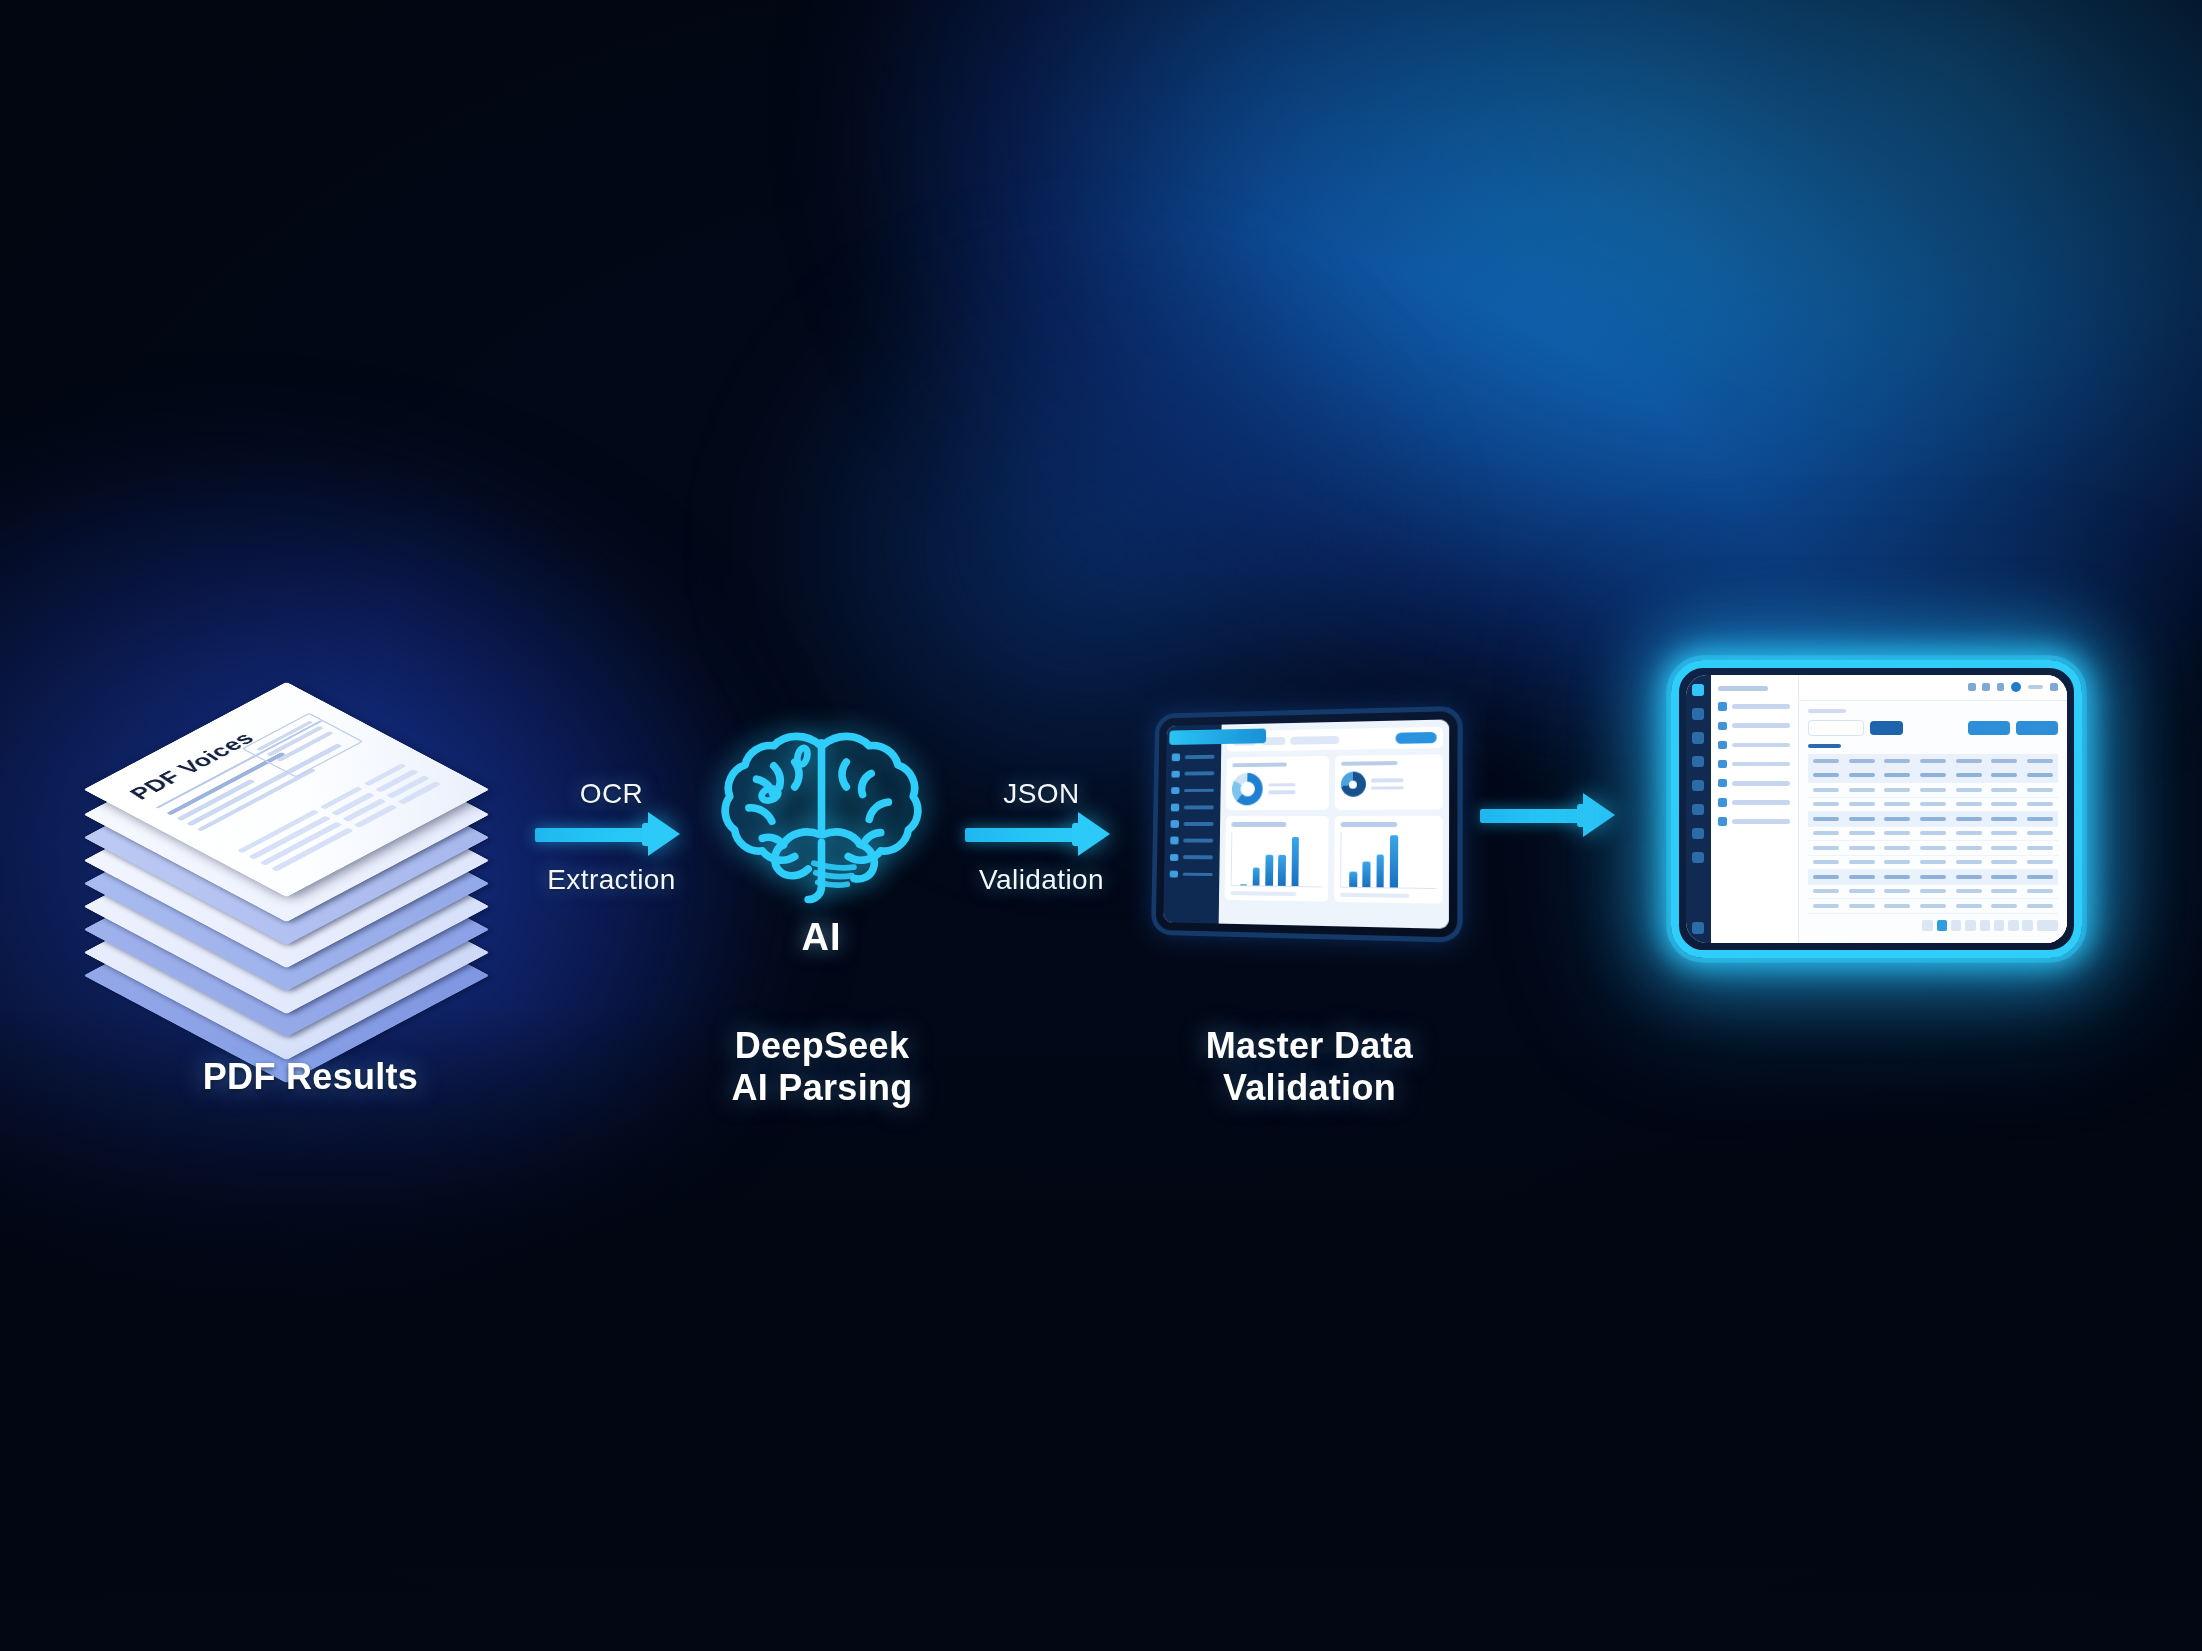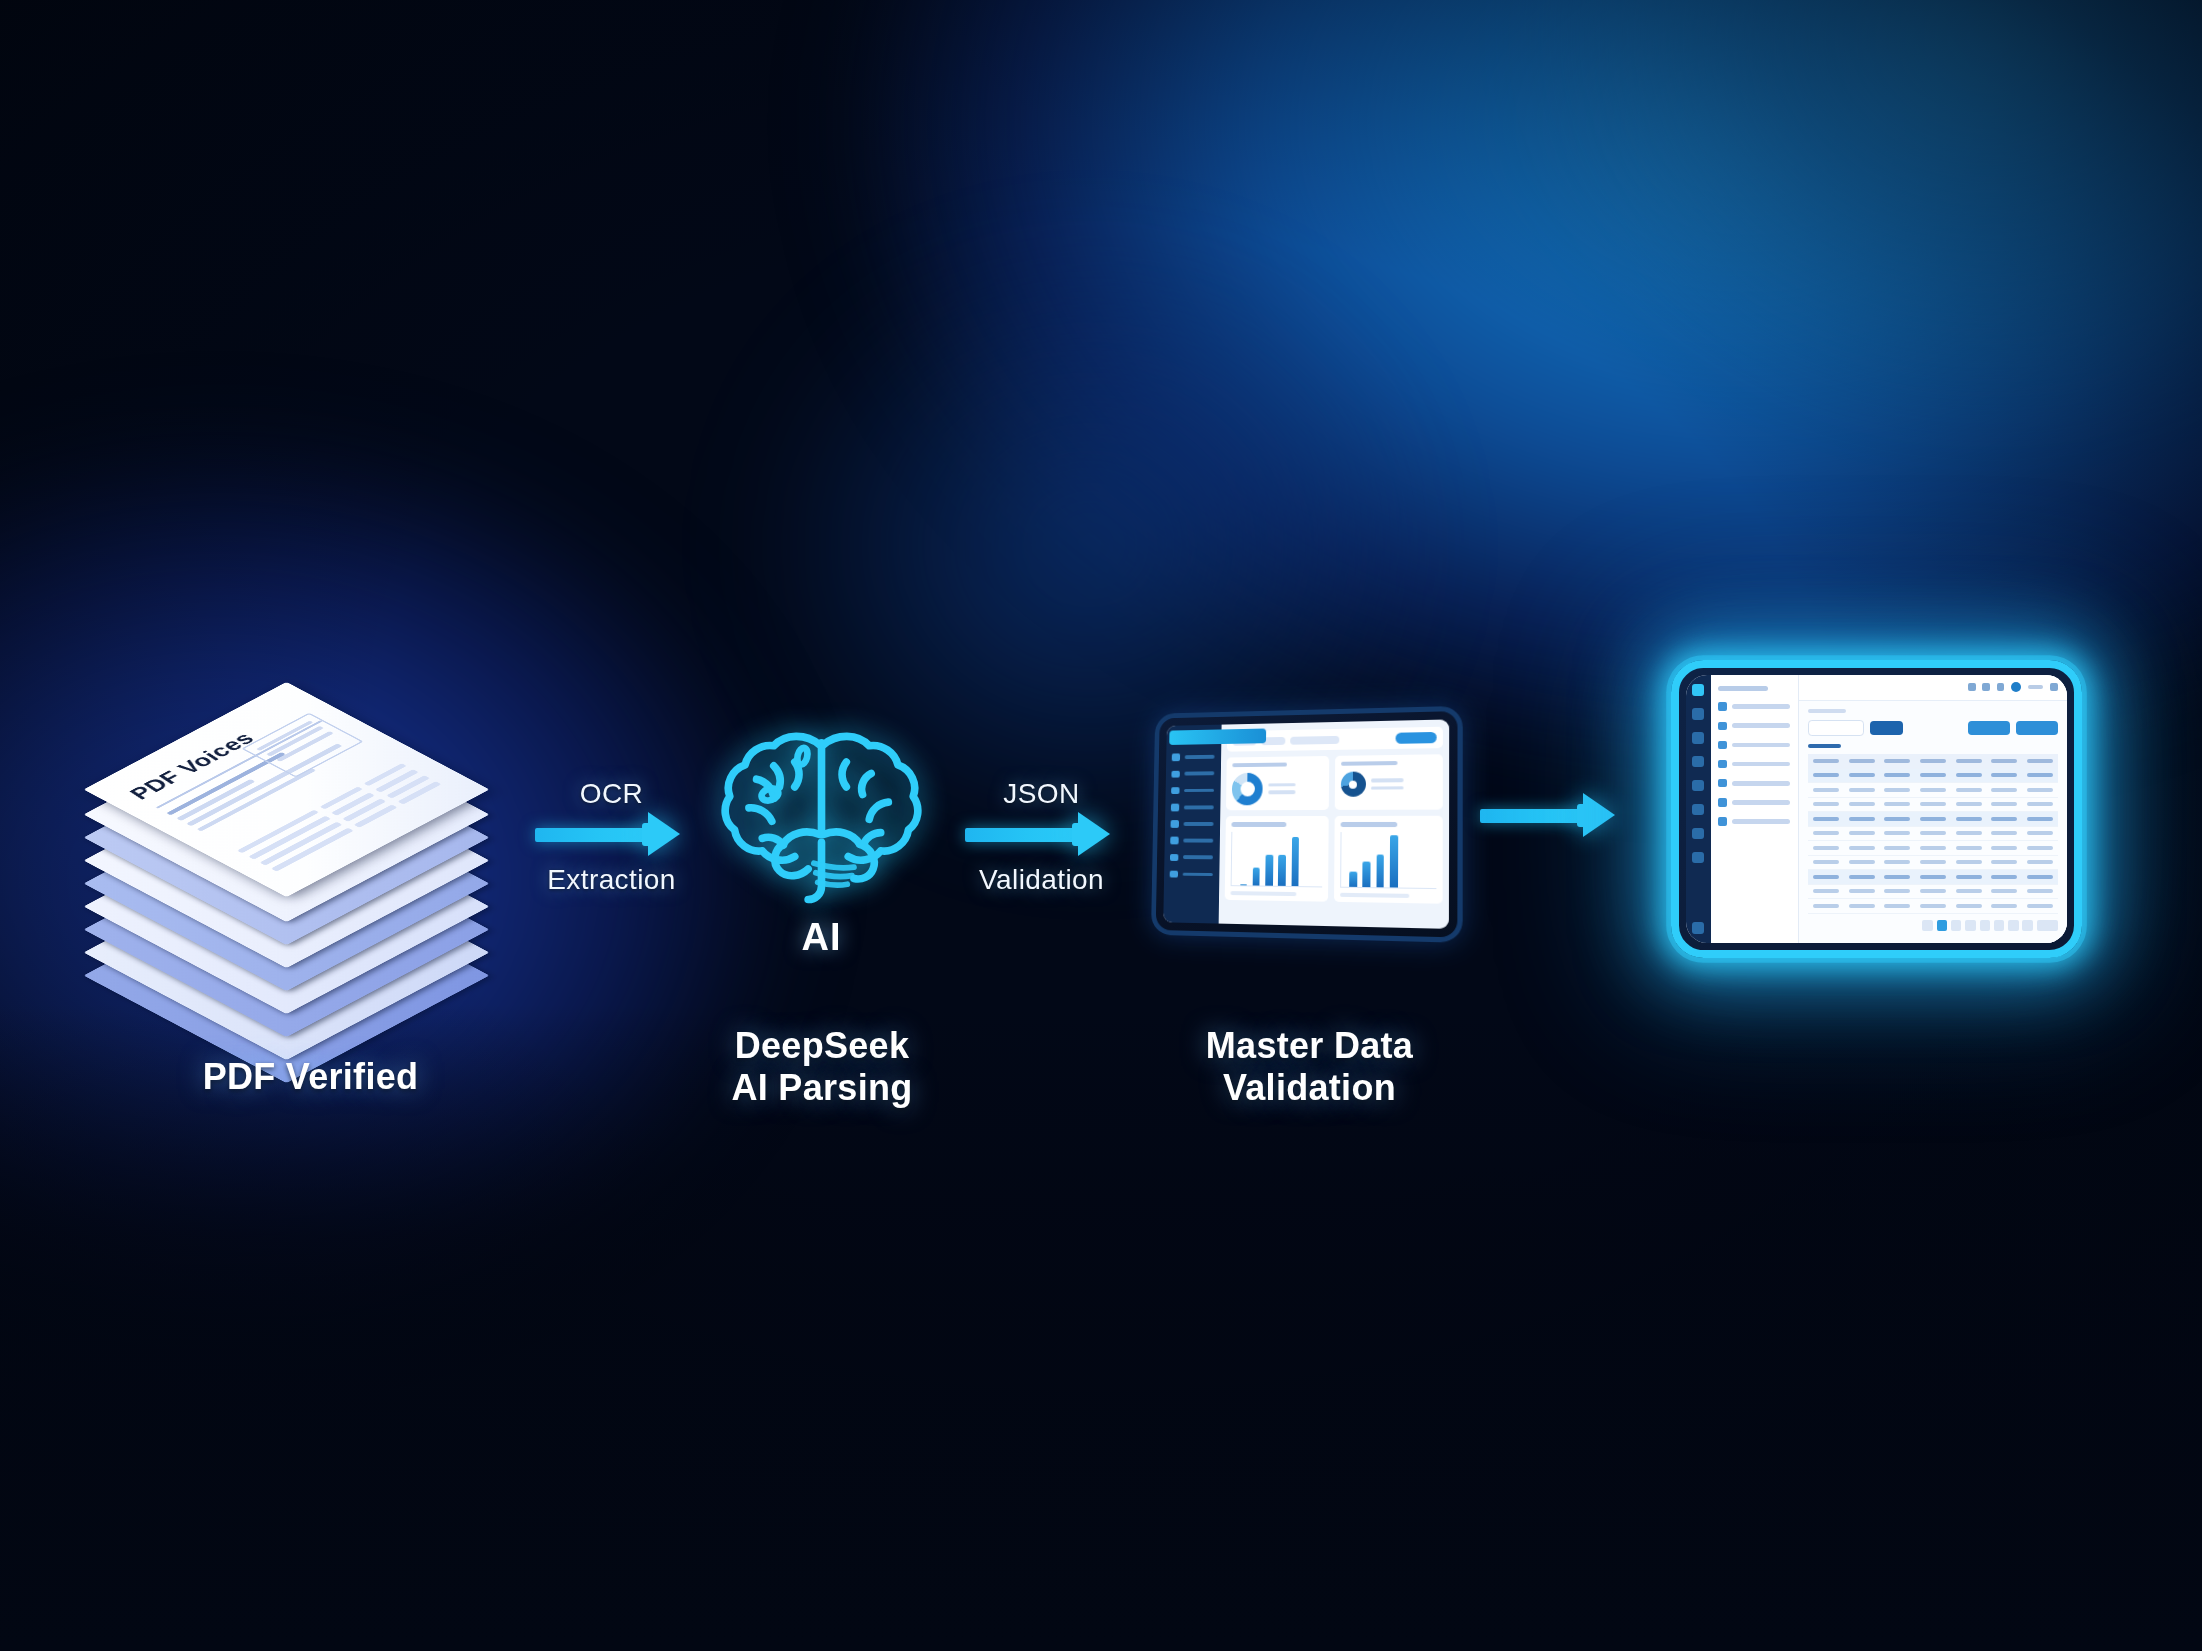--- a/index.html
+++ b/index.html
@@ -290,21 +290,21 @@
           <div class="row">
               <div class="cell w"></div>
               <div class="cell"></div>
               <div class="cell"></div>
             </div>
         </div>
       </div>
     </div>
   </div>
 
-  <div class="caption" style="left:57px;top:1056px;width:507px;">PDF Verified</div>
+  <div class="caption" style="left:57px;top:1056px;width:507px;">PDF Results</div>
 
   <div class="arrowgrp" style="left:535px;top:822px;width:153px;">
     <div class="arrowlbl top">OCR</div>
     <div class="arrow">
       <div class="shaft" style="width:113px;"></div>
       <div class="head" style="left:113px;"></div>
     </div>
     <div class="arrowlbl bot">Extraction</div>
   </div>
 

